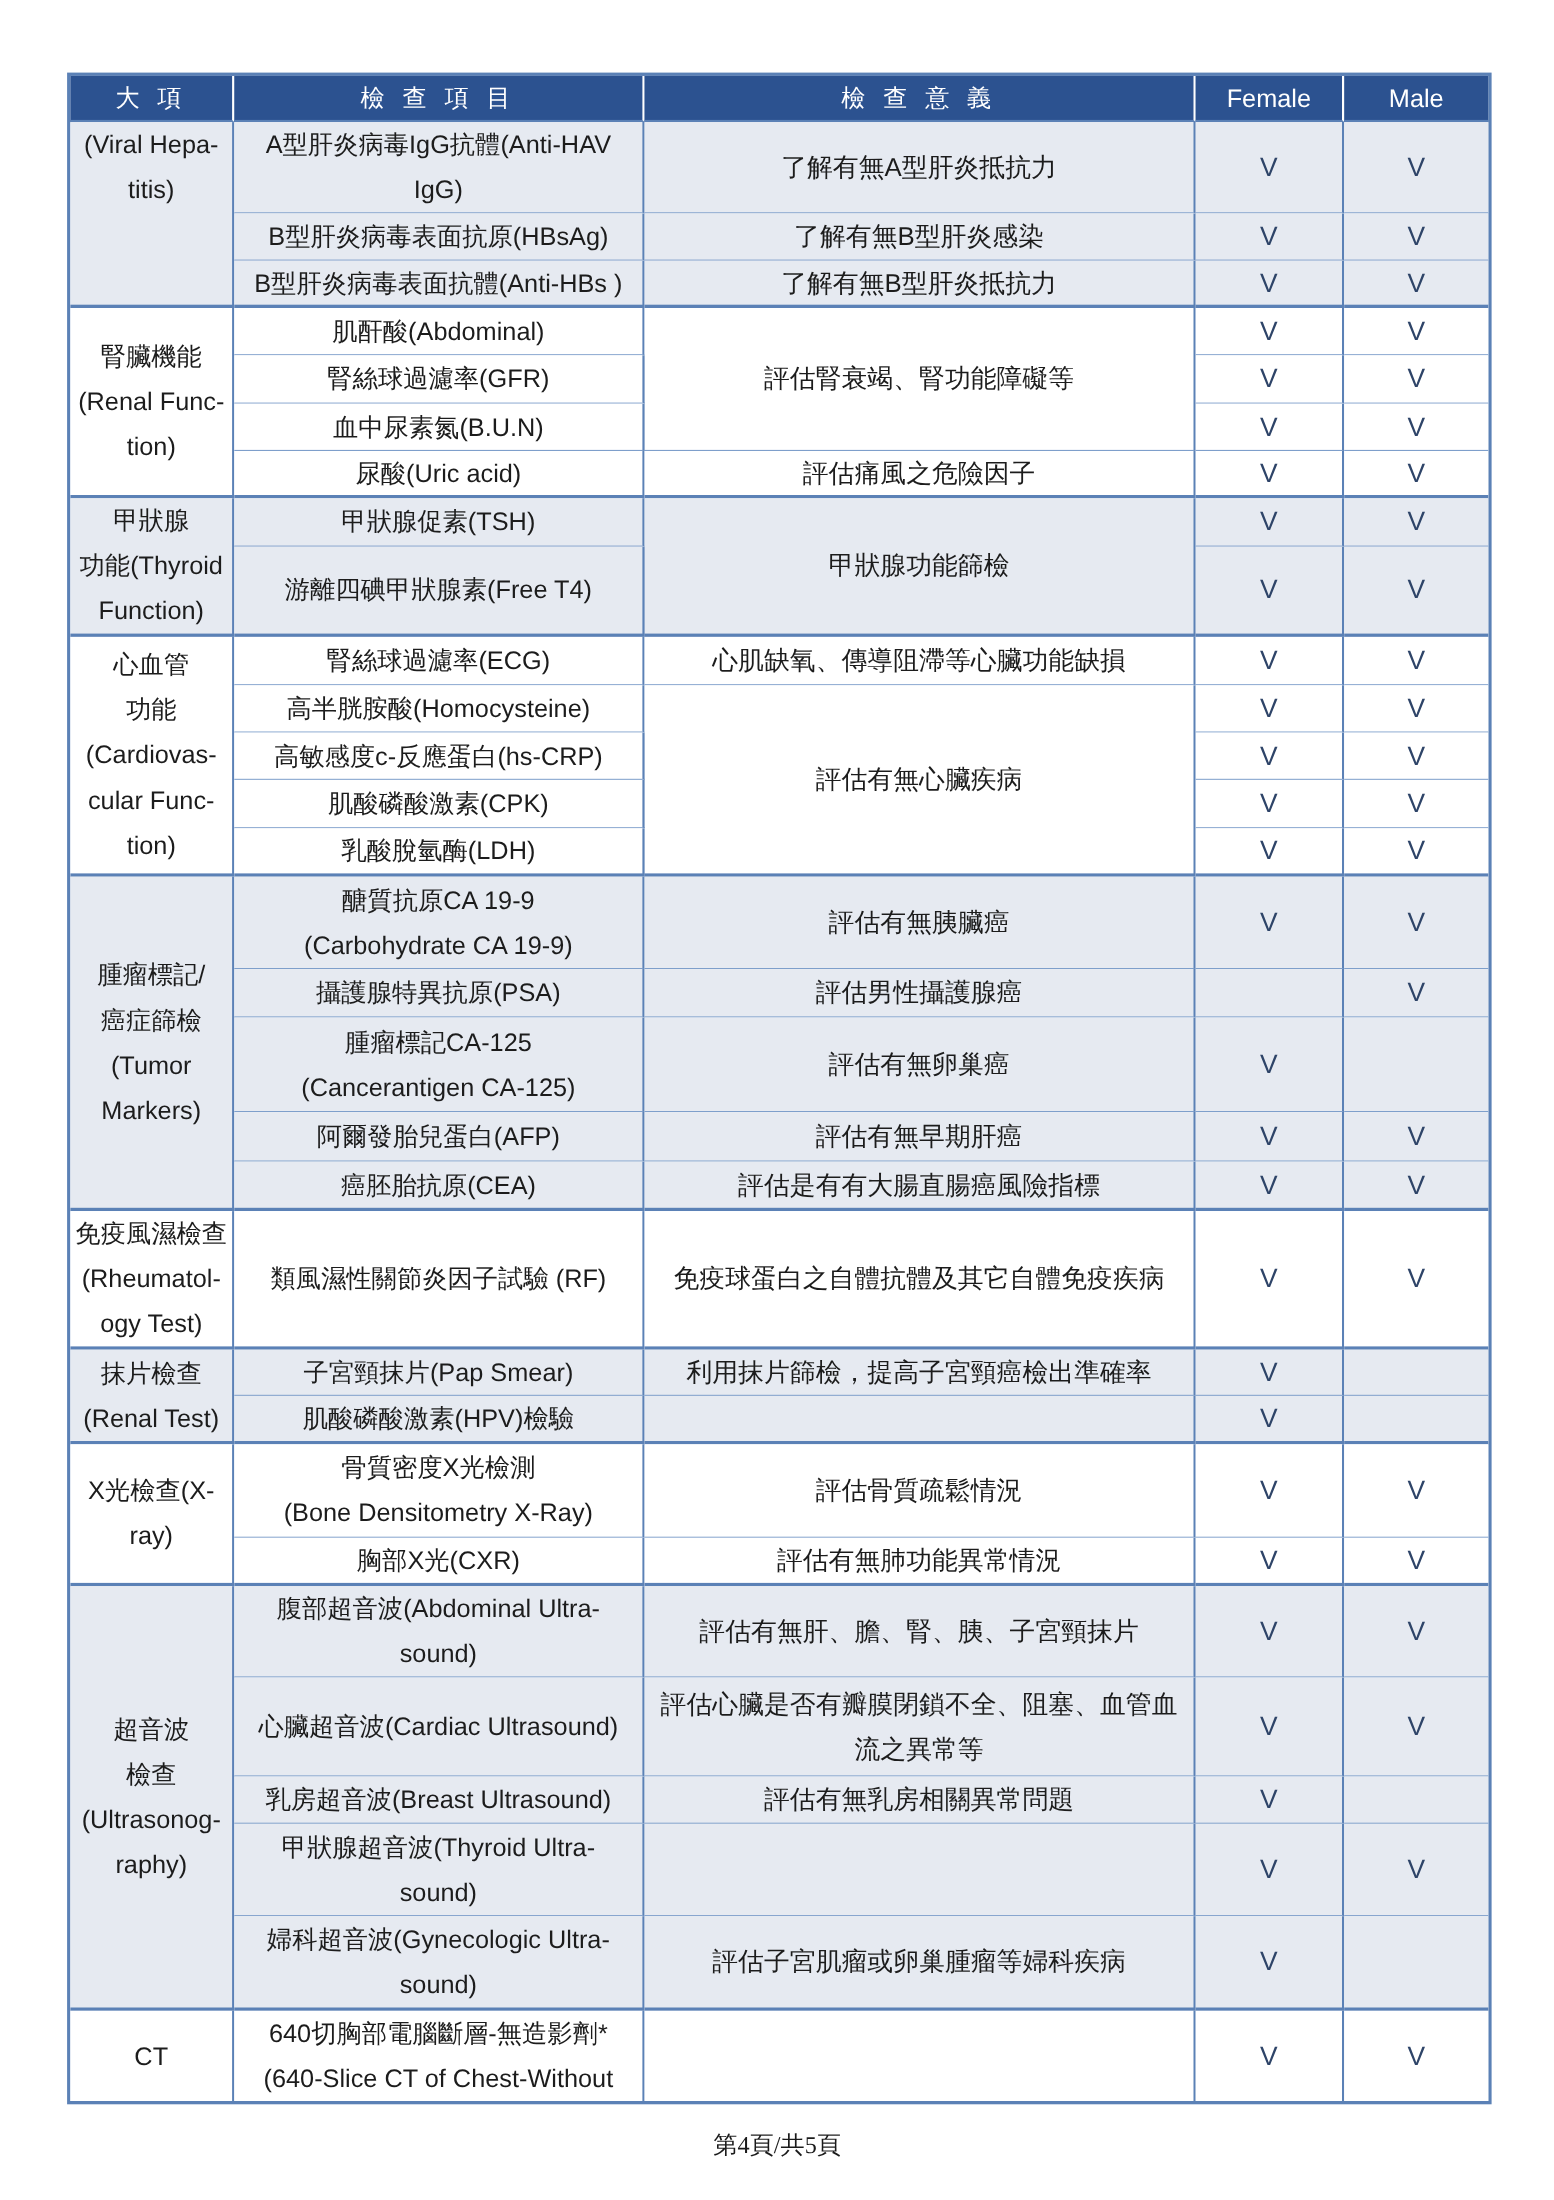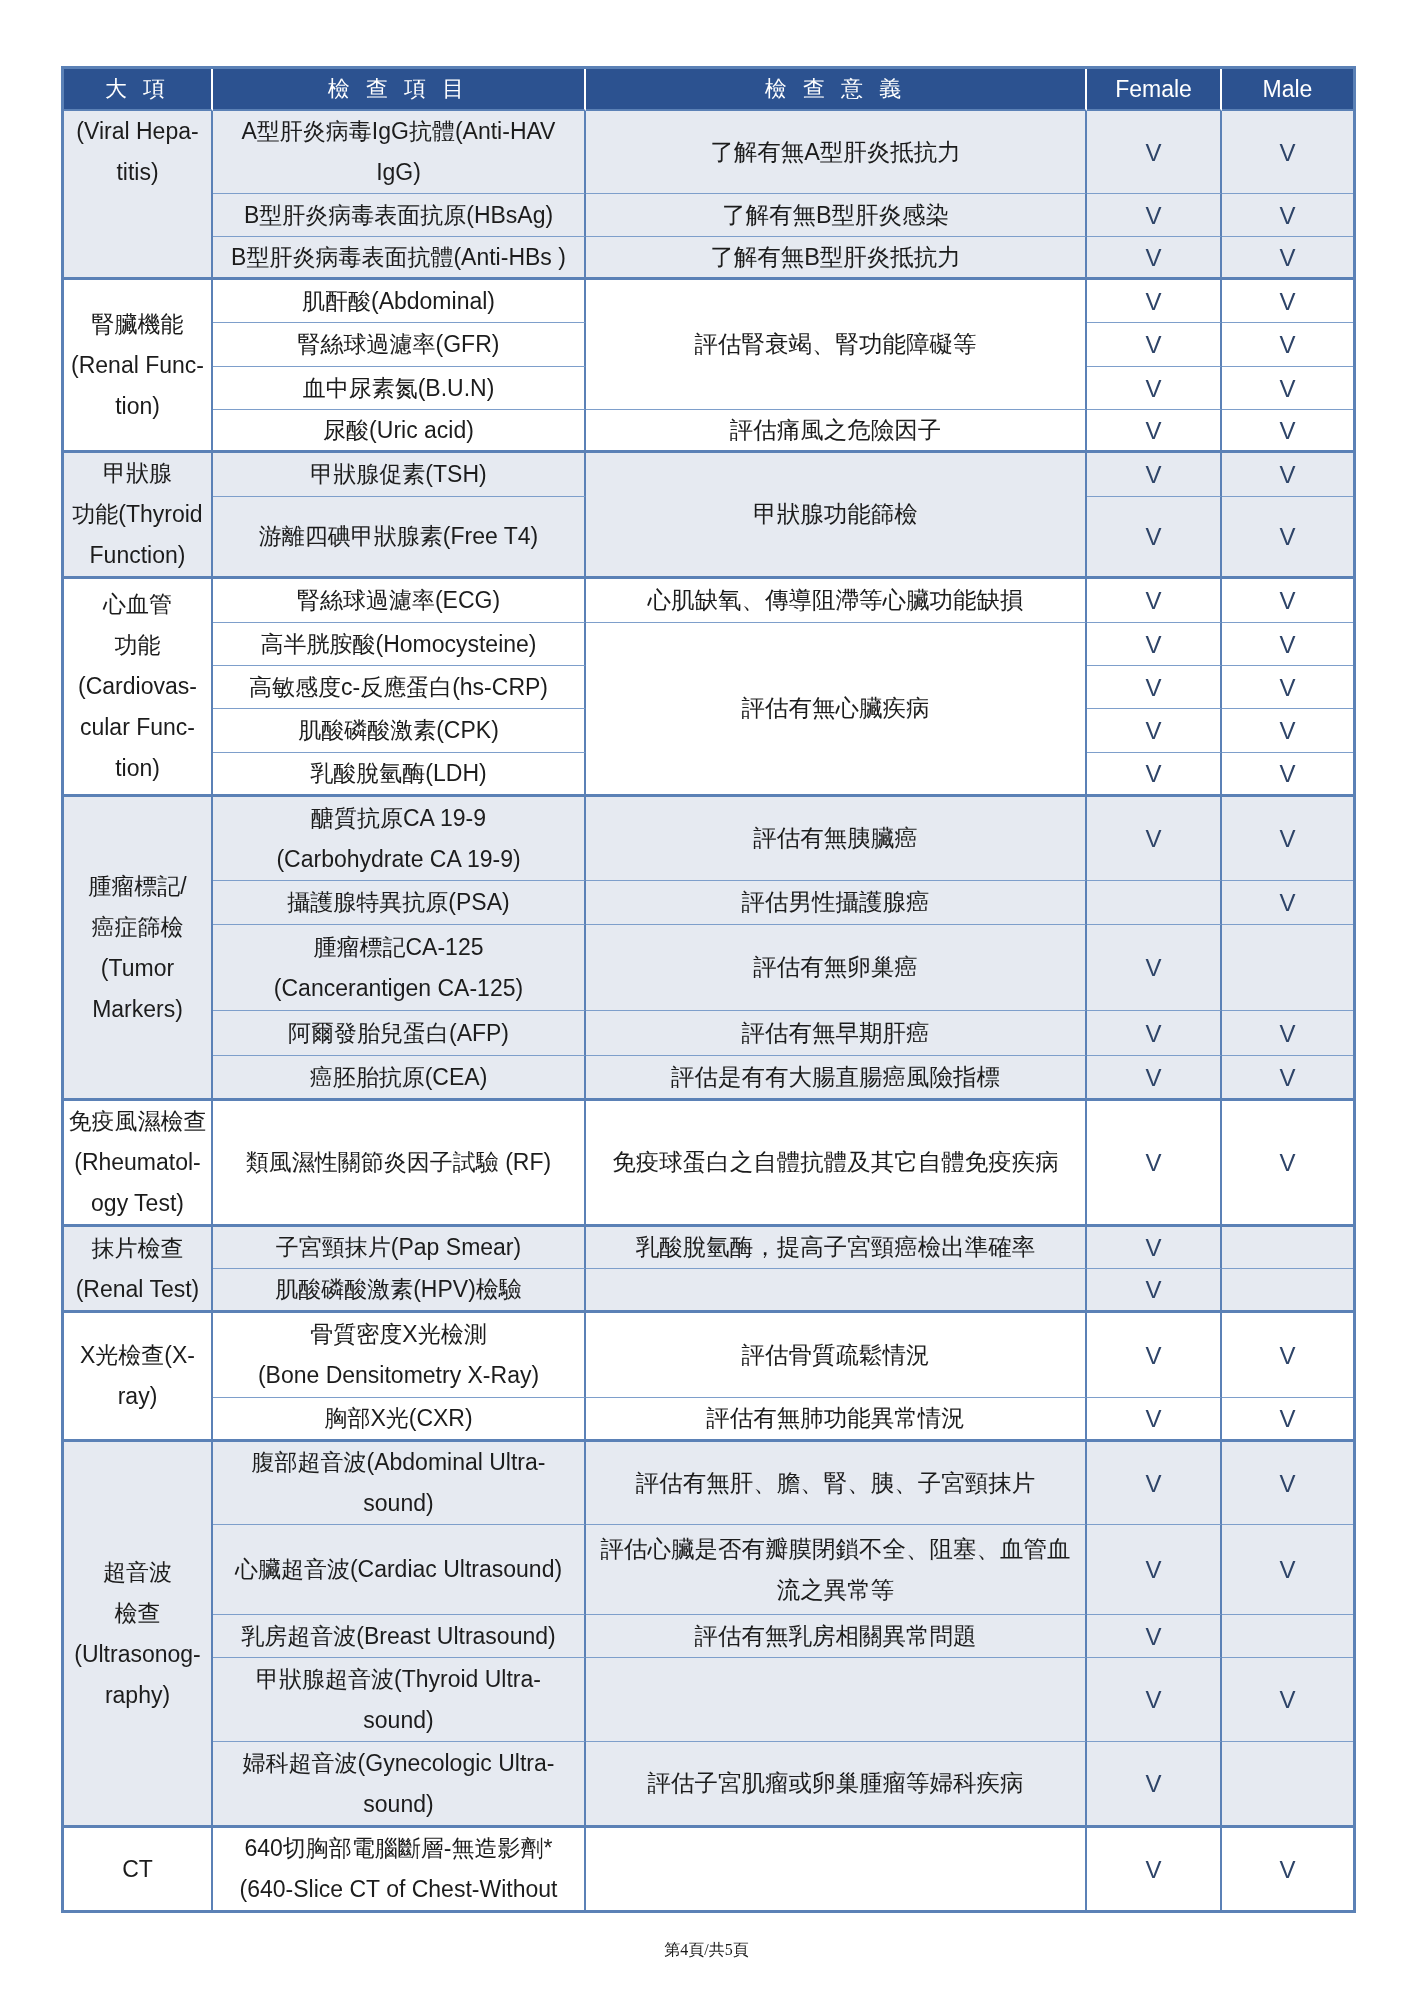--- a/index.html
+++ b/index.html
@@ -41,21 +41,21 @@
     font-size:22px;line-height:40px;
   }
   .hd.lc{border-right:none;}
   .hd.en{font-size:23px;}
   .sp{letter-spacing:5px;}
   .mean{font-size:23.5px;}
   .chk{color:var(--check);font-size:24px;}
   .footer{
     position:absolute;left:0;top:1932px;width:1413px;text-align:center;
     font-family:"Liberation Serif","DejaVu Serif",serif;
-    font-size:16px;line-height:36px;color:#1a1a1a;
+    font-size:22px;line-height:36px;color:#1a1a1a;
   }
 </style>
 </head>
 <body>
 
 <div class="tbl">
 
   <div class="row">
     <div class="c hd sp" style="grid-row:1;grid-column:1">大 項</div>
     <div class="c hd sp" style="grid-row:1;grid-column:2">檢 查 項 目</div>
@@ -204,21 +204,21 @@
     <div class="c gb" style="grid-row:21;grid-column:2">類風濕性關節炎因子試驗 (RF)</div>
     <div class="c gb mean" style="grid-row:21;grid-column:3">免疫球蛋白之自體抗體及其它自體免疫疾病</div>
     <div class="c gb chk" style="grid-row:21;grid-column:4">V</div>
     <div class="c gb chk lc" style="grid-row:21;grid-column:5">V</div>
   </div>
 
   <div class="row">
     <div class="c sh gb" style="grid-row:22/span 2;grid-column:1">抹片檢查
 (Renal Test)</div>
     <div class="c sh" style="grid-row:22;grid-column:2">子宮頸抹片(Pap Smear)</div>
-    <div class="c sh mean" style="grid-row:22;grid-column:3">乳酸脫氫酶，提高子宮頸癌檢出準確率</div>
+    <div class="c sh mean" style="grid-row:22;grid-column:3">利用抹片篩檢，提高子宮頸癌檢出準確率</div>
     <div class="c sh chk" style="grid-row:22;grid-column:4">V</div>
     <div class="c sh chk lc" style="grid-row:22;grid-column:5"></div>
   </div>
   <div class="row">
     <div class="c sh gb" style="grid-row:23;grid-column:2">肌酸磷酸激素(HPV)檢驗</div>
     <div class="c sh gb mean" style="grid-row:23;grid-column:3"></div>
     <div class="c sh gb chk" style="grid-row:23;grid-column:4">V</div>
     <div class="c sh gb chk lc" style="grid-row:23;grid-column:5"></div>
   </div>
 

